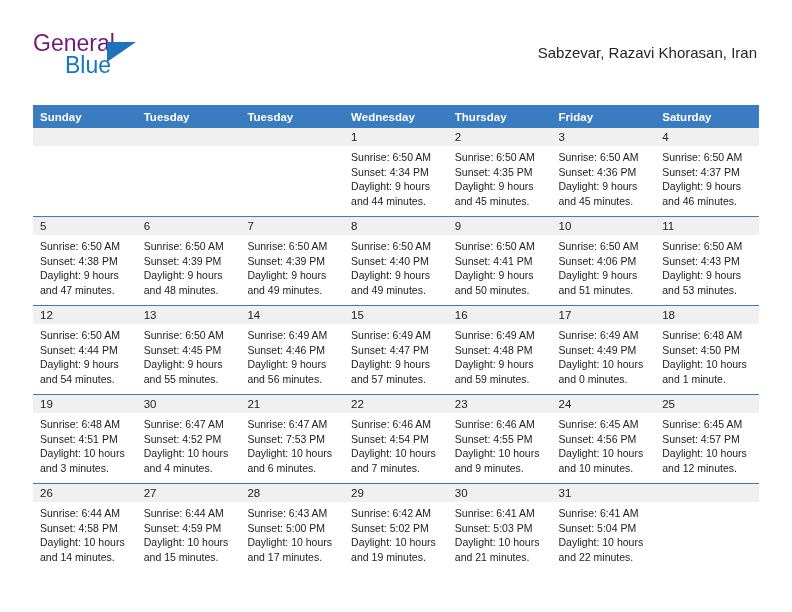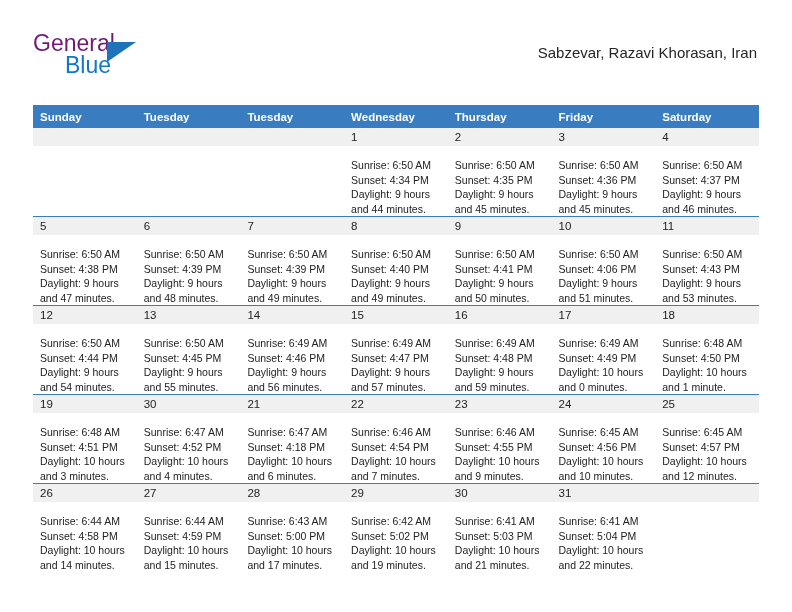--- a/index.html
+++ b/index.html
@@ -124,21 +124,21 @@
   .daynum-bar {
     background: #f0f0f0;
     height: 18px;
     padding: 2px 0 0 7px;
     box-sizing: border-box;
     font-size: 11.5px;
     color: #222222;
     line-height: 15px;
   }
   .cell-body {
-    padding: 12px 6px 0 7px;
+    padding: 4px 6px 0 7px;
     font-size: 10.5px;
     line-height: 14.6px;
     color: #222222;
   }
   .cell-body div {
     white-space: nowrap;
   }
   .cell-empty .daynum-bar {
     background: #f0f0f0;
   }
@@ -416,21 +416,21 @@
                   <div>Daylight: 10 hours</div>
                   <div>and 4 minutes.</div>
                 </div>
               </div>
             </td>
             <td>
               <div class="cell-inner">
                 <div class="daynum-bar">21</div>
                 <div class="cell-body">
                   <div>Sunrise: 6:47 AM</div>
-                  <div>Sunset: 4:18 PM</div>
+                  <div>Sunset: 7:53 PM</div>
                   <div>Daylight: 10 hours</div>
                   <div>and 6 minutes.</div>
                 </div>
               </div>
             </td>
             <td>
               <div class="cell-inner">
                 <div class="daynum-bar">22</div>
                 <div class="cell-body">
                   <div>Sunrise: 6:46 AM</div>

